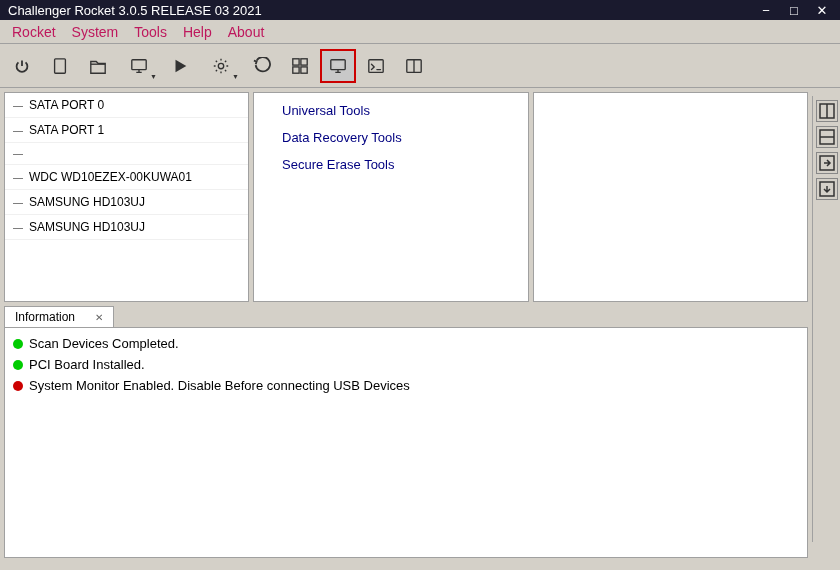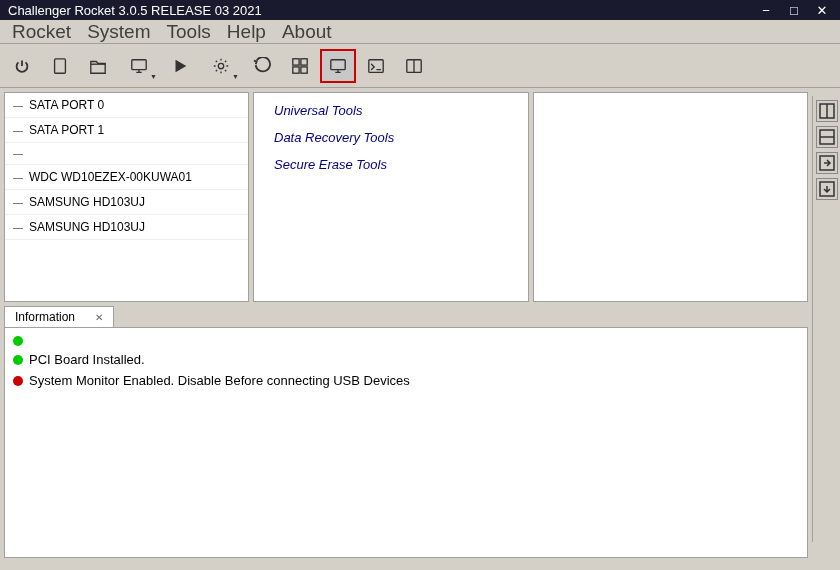--- a/index.html
+++ b/index.html
@@ -42,22 +42,22 @@
       background: #d4d0c8;
       border-bottom: 1px solid #a0a0a0;
       height: 24px;
       display: flex;
       align-items: center;
       padding: 0 4px;
     }
     .menu-item {
       padding: 2px 8px;
       cursor: pointer;
-      font-size: 19px;
-      color: #404040;
+      font-size: 14px;
+      color: #be185d;
     }
 
     
     #toolbar {
       background: #d4d0c8;
       border-bottom: 1px solid #a0a0a0;
       height: 44px;
       display: flex;
       align-items: center;
       padding: 0 4px;
@@ -122,25 +122,24 @@
 
     
     #tools-panel {
       background: #ffffff;
       border: 1px solid #a0a0a0;
       flex: 1;
       padding: 4px 0;
       overflow-y: auto;
     }
     .tool-item {
-      padding: 6px 20px;
+      padding: 6px 28px;
       cursor: pointer;
       font-size: 13px;
       color: #000080;
-      font-style: italic;
     }
 
     
     #right-panel {
       background: #ffffff;
       border: 1px solid #a0a0a0;
       flex: 1;
     }
 
     
@@ -377,20 +376,21 @@
   <div id="info-panel">
     <div id="info-tab-bar">
       <div class="info-tab active">
         <span>Information</span>
         <span class="tab-close">✕</span>
       </div>
     </div>
     <div id="info-content">
       <div class="info-line">
         <span class="dot dot-green"></span>
+        <span>Scan Devices Completed.</span>
       </div>
       <div class="info-line">
         <span class="dot dot-green"></span>
         <span>PCI Board Installed.</span>
       </div>
       <div class="info-line">
         <span class="dot dot-red"></span>
         <span>System Monitor Enabled. Disable Before connecting USB Devices</span>
       </div>
     </div>

